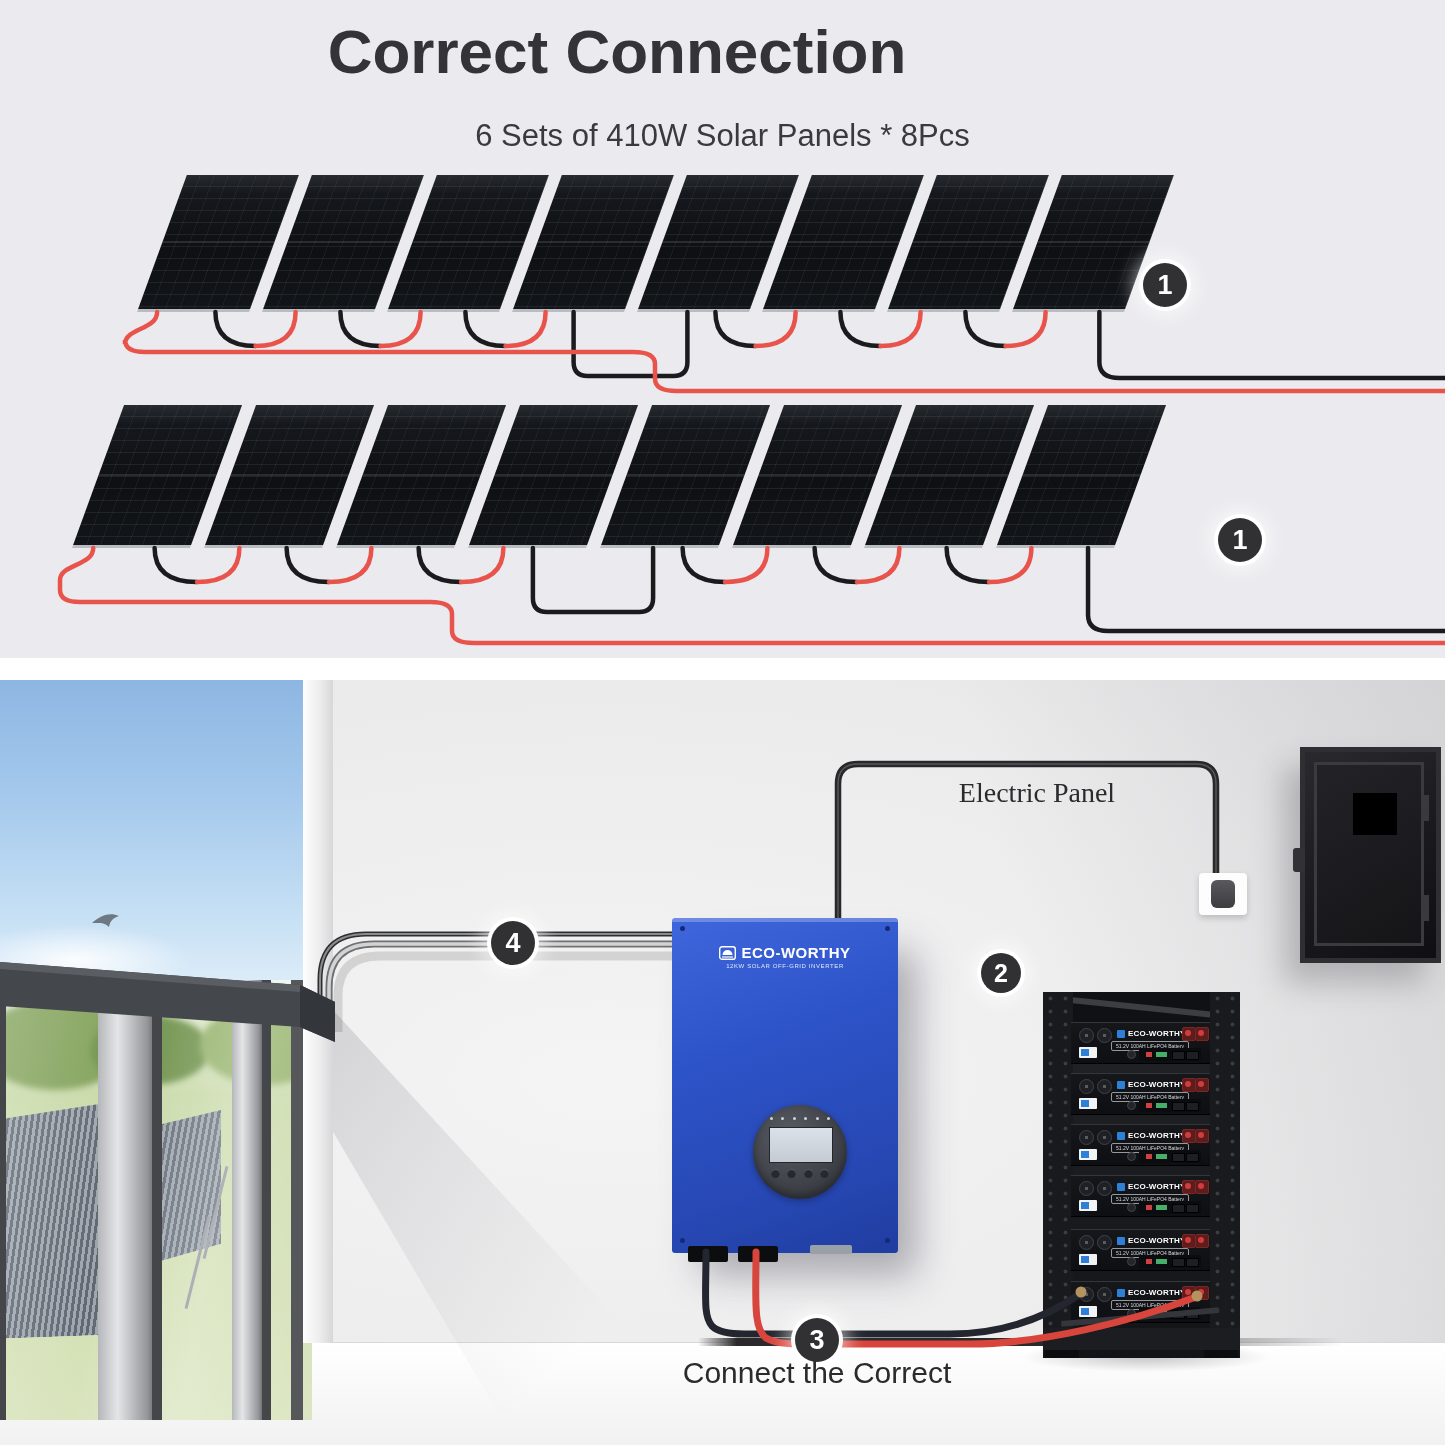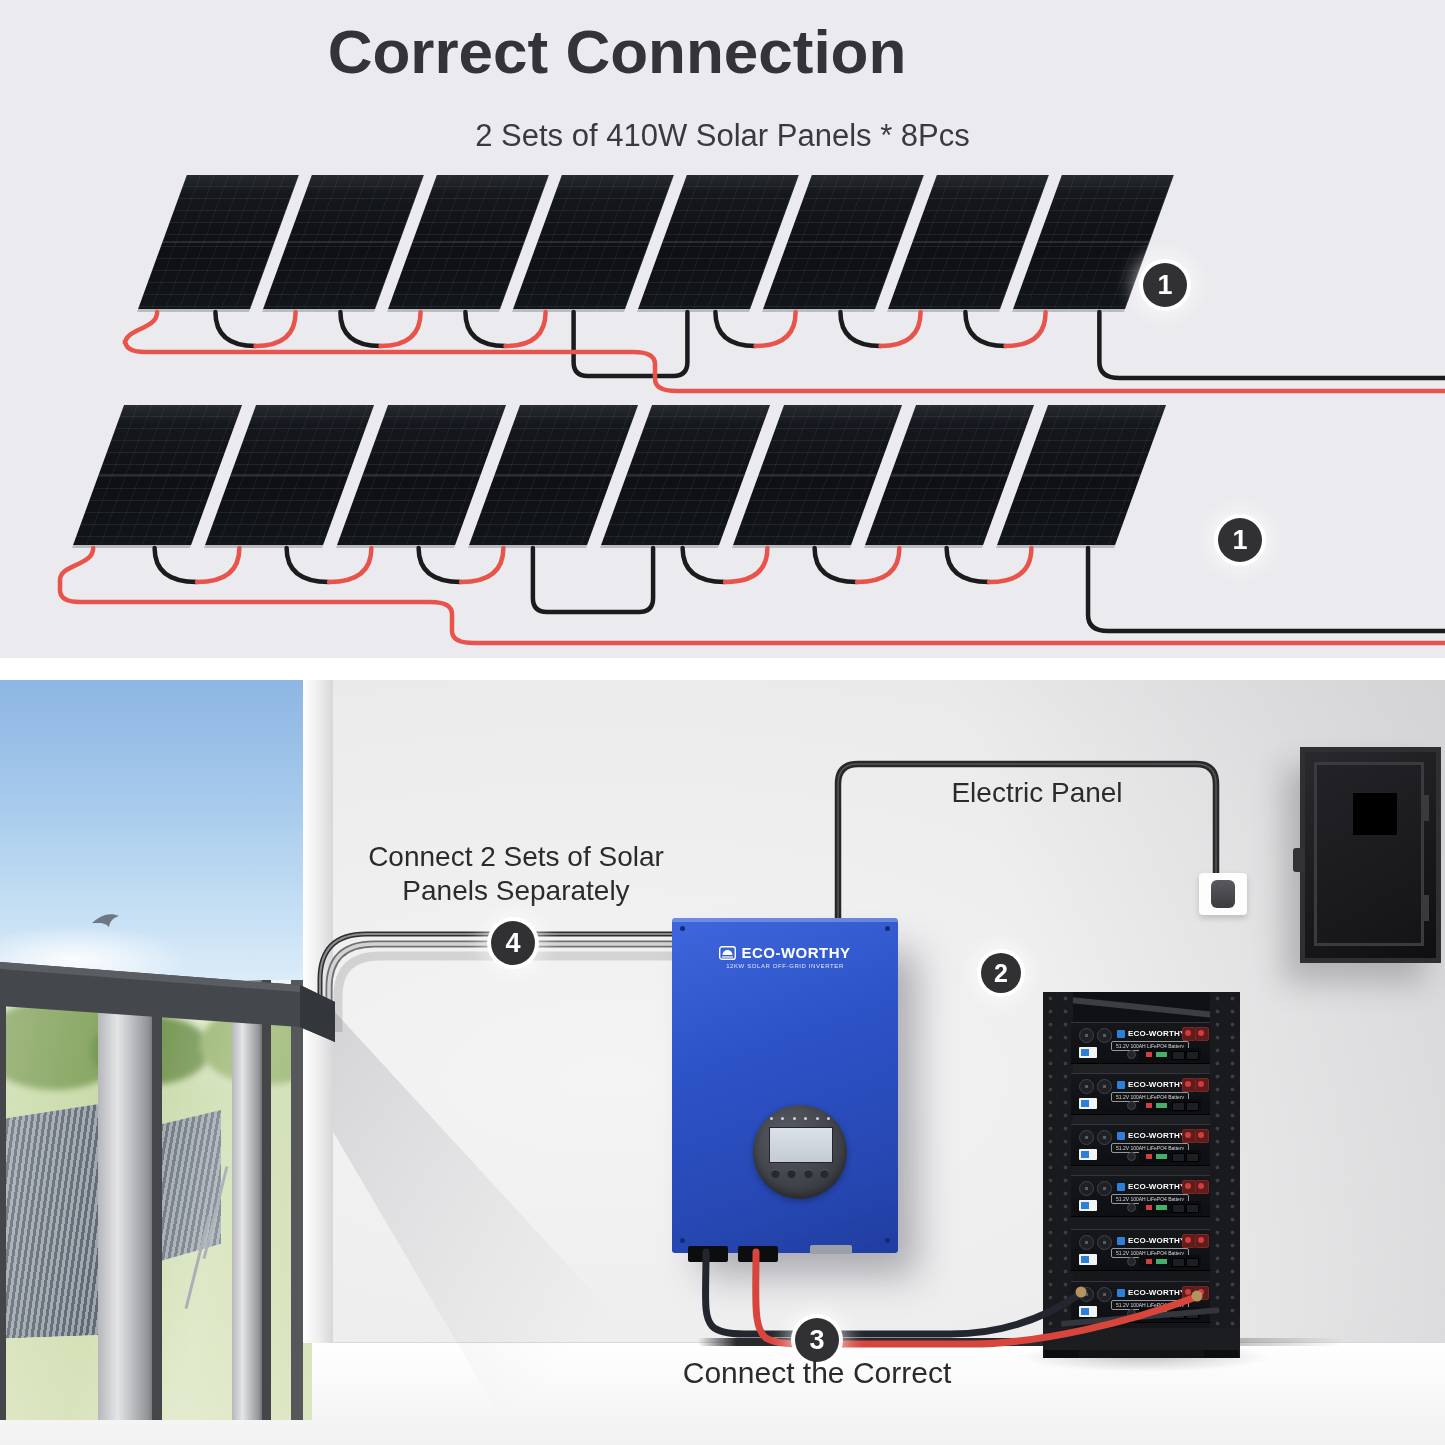--- a/index.html
+++ b/index.html
@@ -139,21 +139,21 @@
   .b-ports .p-slot{position:absolute;top:3px;width:11px;height:7px;background:#1d1f24;border:1px solid #000;}
   .b-ports .s1{left:33px;} .b-ports .s2{left:47px;}
 </style>
 </head>
 <body>
 
 <div id="stage">
 
   <div id="top-section">
     <div id="page-title">Correct Connection</div>
-    <div id="subtitle">2 Sets of 410W Solar Panels * 8Pcs</div>
+    <div id="subtitle">6 Sets of 410W Solar Panels * 8Pcs</div>
     <div id="panel-layer">
         <div class="sp" style="left: 137px; top: 175px; width: 112px; height: 137px;"></div>
         <div class="sp" style="left: 262px; top: 175px; width: 112px; height: 137px;"></div>
         <div class="sp" style="left: 387px; top: 175px; width: 112px; height: 137px;"></div>
         <div class="sp" style="left: 512px; top: 175px; width: 112px; height: 137px;"></div>
         <div class="sp" style="left: 637px; top: 175px; width: 112px; height: 137px;"></div>
         <div class="sp" style="left: 762px; top: 175px; width: 112px; height: 137px;"></div>
         <div class="sp" style="left: 887px; top: 175px; width: 112px; height: 137px;"></div>
         <div class="sp" style="left: 1012px; top: 175px; width: 112px; height: 137px;"></div>
         <div class="sp" style="left: 72px; top: 405px; width: 118px; height: 143px;"></div>
@@ -424,26 +424,22 @@
       <div class="rack-foot" style="right:2px;"></div>
     </div>
 
     <svg id="batcable-svg" width="1445" height="765" style="z-index:7;">
       <path d="M 706 572 C 706 616 703 636 712 646 Q 720 654 744 654 L 950 654 C 1005 654 1048 636 1080 614" fill="none" stroke="#23262e" stroke-width="7" stroke-linecap="round"></path>
       <path d="M 756 572 C 756 620 753 648 766 658 Q 776 664 800 664 L 970 664 C 1040 664 1130 642 1196 617" fill="none" stroke="#d8453c" stroke-width="7" stroke-linecap="round"></path>
       <circle cx="1081" cy="612" r="5.5" fill="#b5935e"></circle>
       <circle cx="1197" cy="616" r="5.5" fill="#b5935e"></circle>
     </svg>
 
-    <div class="label" style="left:330px;top:160px;width:372px;text-align:center;line-height:34px;">
-      <div>Connect 2 Sets of Solar</div>
-      <div>Panels Separately</div>
-    </div>
     <div class="badge" style="left:491px;top:241px;">4</div>
 
-    <div class="label" style="left:900px;top:97px;width:274px;text-align:center;">Electric Panel</div>
+    <div class="label" style="left:900px;top:97px;width:274px;text-align:center;font-family:Liberation Serif, serif;">Electric Panel</div>
 
     <div class="badge" style="left:981px;top:273px;width:40px;height:40px;font-size:25px;">2</div>
 
     <div class="badge" style="left:795px;top:638px;">3</div>
     <div class="label" style="left:665px;top:676px;width:304px;text-align:center;font-size:30px;">Connect the Correct</div>
   </div>
 </div>
 
 </body></html>

